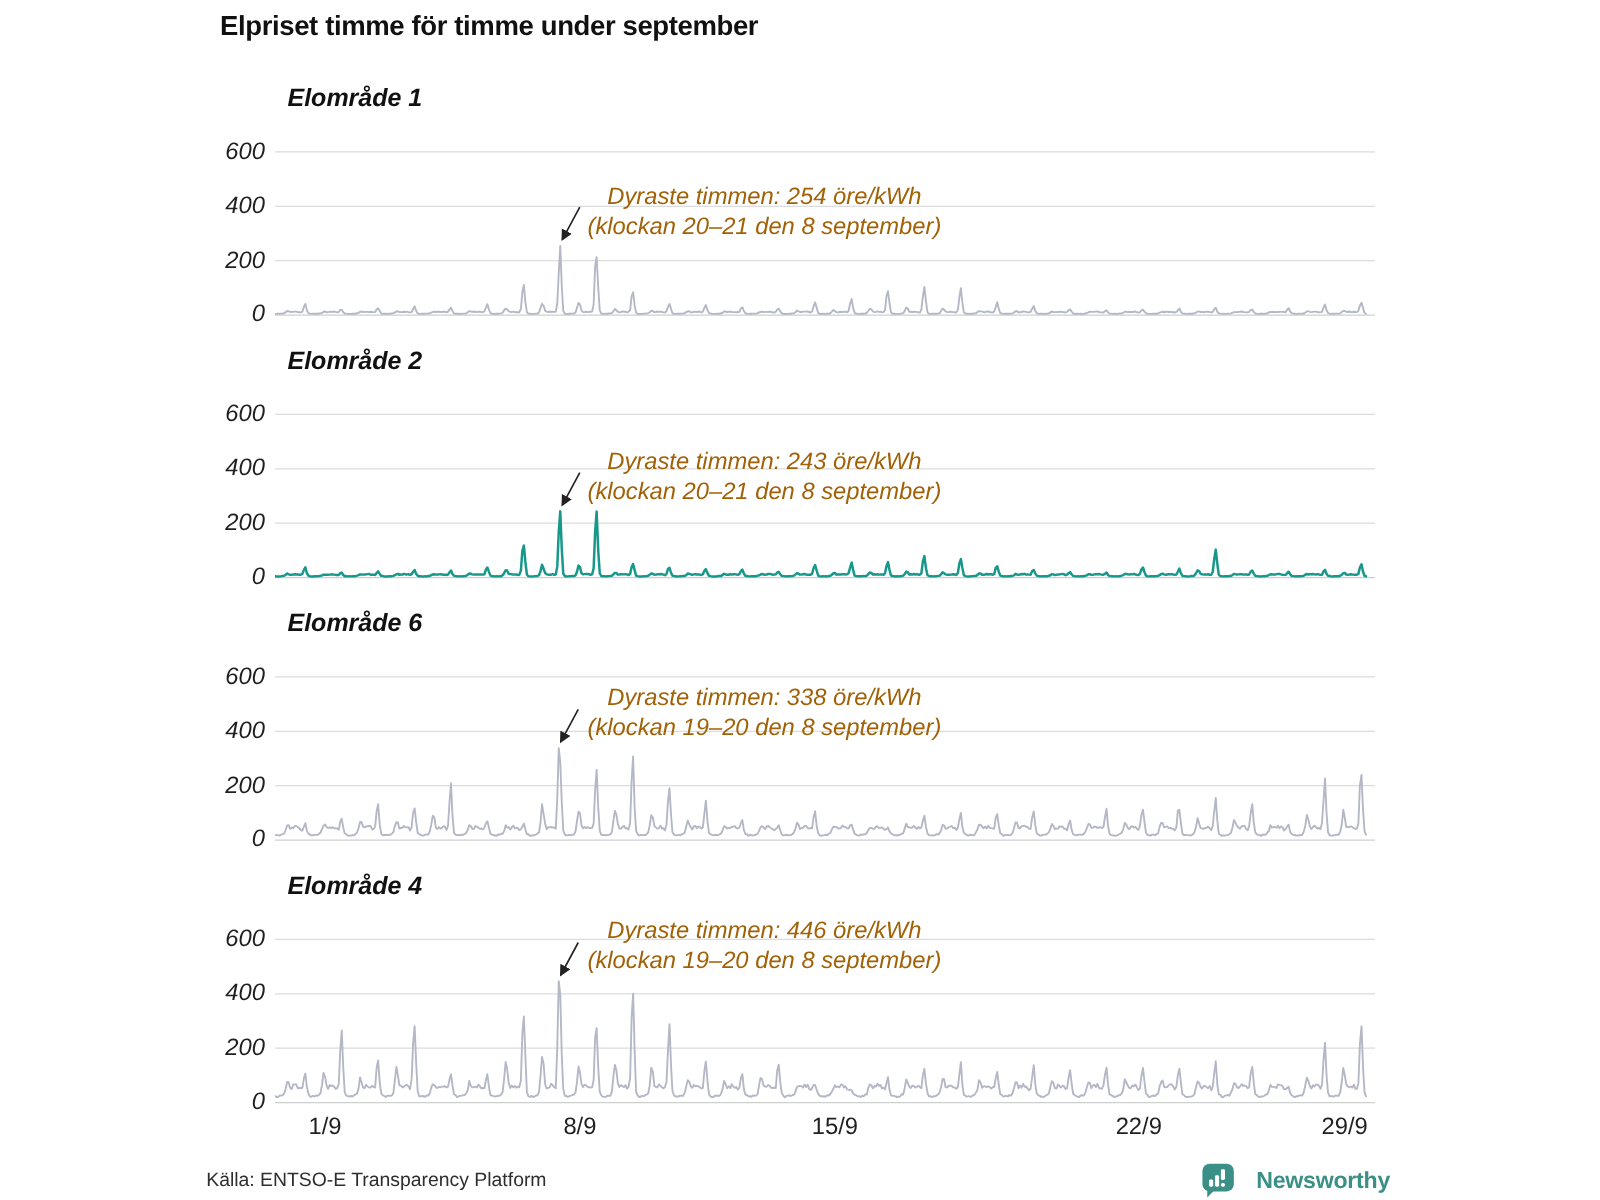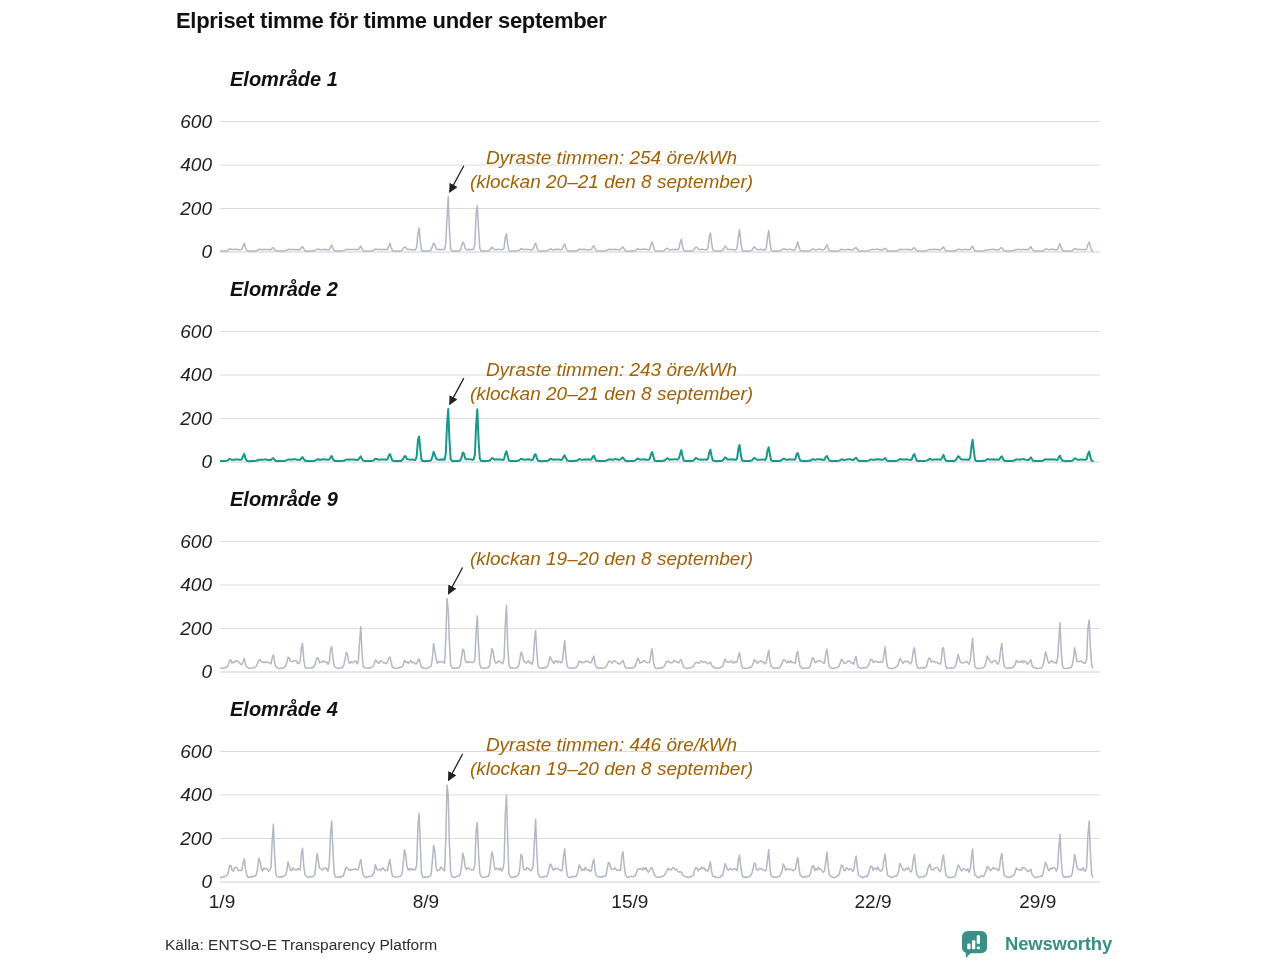--- a/index.html
+++ b/index.html
@@ -20,20 +20,21 @@
     text-align:right;font-size:19px;color:#1f1f1f;
   }
   .anno{
     position:absolute;left:310px;font-size:19px;line-height:24px;
     color:#a16207;white-space:nowrap;text-align:center;
   }
   .xaxis{position:absolute;left:160px;top:891px;width:952px;height:26px;}
   .xtick{
     position:absolute;top:0;font-size:19px;color:#1f1f1f;
     transform:translateX(-50%);
+    margin-left:38px;
   }
   .source{
     position:absolute;left:165px;top:936px;font-size:15.5px;color:#2e2e2e;
   }
   .brand{
     position:absolute;right:168px;top:929px;height:30px;
     display:flex;align-items:center;gap:16px;
   }
   .brand-name{font-size:18.5px;font-weight:700;color:#3a8f86;letter-spacing:-0.2px;}
   .hidden-defs{position:absolute;width:0;height:0;}
@@ -85,30 +86,31 @@
     <div>Dyraste timmen: 243 öre/kWh</div>
     <div>(klockan 20–21 den 8 september)</div>
   </div>
 <div class="ytick" style="top: 173px;">0</div>
     <div class="ytick" style="top: 129.5px;">200</div>
     <div class="ytick" style="top: 86px;">400</div>
     <div class="ytick" style="top: 42.5px;">600</div>
   </div>
 
 <div class="panel" style="top:488px">
-  <div class="panel-title">Elområde 9</div>
+  <div class="panel-title">Elområde 6</div>
   <svg class="plot" viewBox="0 0 880 148">
       <line x1="0" y1="142" x2="880" y2="142" stroke="#cfcfcf" stroke-width="1"></line>
       <line x1="0" y1="98.5" x2="880" y2="98.5" stroke="#dcdcdc" stroke-width="1"></line>
       <line x1="0" y1="55" x2="880" y2="55" stroke="#dcdcdc" stroke-width="1"></line>
       <line x1="0" y1="11.5" x2="880" y2="11.5" stroke="#dcdcdc" stroke-width="1"></line>
       <polyline points="0.0,138.3 1.2,138.0 2.4,138.1 3.6,138.5 4.9,137.8 6.1,137.1 7.3,136.9 8.5,134.0 9.7,130.3 10.9,130.1 12.1,133.1 13.4,131.9 14.6,132.6 15.8,130.8 17.0,130.7 18.2,131.7 19.4,132.5 20.6,134.2 21.9,134.5 23.1,131.4 24.3,128.5 25.5,134.7 26.7,136.9 27.9,137.7 29.1,138.3 30.3,138.1 31.6,137.9 32.8,137.9 34.0,137.9 35.2,137.2 36.4,136.0 37.6,133.3 38.8,130.6 40.1,129.6 41.3,131.7 42.5,132.4 43.7,131.8 44.9,132.5 46.1,131.8 47.3,132.6 48.6,132.6 49.8,132.8 51.0,133.9 52.2,127.3 53.4,124.9 54.6,132.0 55.8,136.8 57.1,137.4 58.3,138.4 59.5,138.5 60.7,138.6 61.9,138.1 63.1,138.2 64.3,137.2 65.6,136.2 66.8,132.8 68.0,127.6 69.2,127.6 70.4,131.3 71.6,131.6 72.8,131.4 74.0,130.9 75.3,130.8 76.5,130.8 77.7,133.6 78.9,133.3 80.1,131.3 81.3,119.0 82.5,113.3 83.8,129.9 85.0,137.1 86.2,138.3 87.4,138.0 88.6,137.9 89.8,138.0 91.0,137.8 92.3,137.9 93.5,136.9 94.7,135.7 95.9,130.8 97.1,127.8 98.3,128.2 99.5,132.9 100.8,132.4 102.0,132.0 103.2,130.8 104.4,131.9 105.6,131.9 106.8,131.8 108.0,134.4 109.3,131.8 110.5,120.0 111.7,116.7 112.9,127.4 114.1,136.0 115.3,137.3 116.5,137.9 117.7,138.5 119.0,138.4 120.2,137.7 121.4,137.5 122.6,137.7 123.8,135.2 125.0,129.7 126.2,122.5 127.5,124.0 128.7,132.2 129.9,133.2 131.1,131.7 132.3,132.8 133.5,132.4 134.7,130.9 136.0,131.5 137.2,134.0 138.4,130.8 139.6,111.8 140.8,96.6 142.0,122.7 143.2,136.3 144.5,137.8 145.7,138.1 146.9,137.9 148.1,138.3 149.3,137.6 150.5,138.0 151.7,137.2 153.0,136.3 154.2,133.8 155.4,130.1 156.6,130.8 157.8,133.0 159.0,133.2 160.2,130.9 161.4,131.1 162.7,132.2 163.9,133.0 165.1,132.8 166.3,133.6 167.5,132.2 168.7,128.6 169.9,127.0 171.2,132.3 172.4,137.2 173.6,137.7 174.8,138.0 176.0,138.4 177.2,138.6 178.4,137.6 179.7,137.8 180.9,136.9 182.1,137.0 183.3,134.9 184.5,130.2 185.7,132.1 186.9,131.6 188.2,133.7 189.4,131.8 190.6,130.6 191.8,132.7 193.0,132.2 194.2,132.5 195.4,134.1 196.7,133.5 197.9,131.2 199.1,128.8 200.3,133.6 201.5,137.4 202.7,137.3 203.9,138.6 205.1,138.6 206.4,138.1 207.6,138.2 208.8,137.6 210.0,136.8 211.2,136.0 212.4,128.2 213.6,113.4 214.9,121.5 216.1,128.8 217.3,133.4 218.5,131.7 219.7,131.9 220.9,131.6 222.1,132.0 223.4,131.9 224.6,133.1 225.8,108.9 227.0,68.5 228.2,79.5 229.4,111.4 230.6,134.4 231.9,137.5 233.1,138.3 234.3,138.2 235.5,137.9 236.7,138.3 237.9,137.8 239.1,137.7 240.4,135.2 241.6,126.8 242.8,119.3 244.0,120.6 245.2,130.4 246.4,132.7 247.6,131.5 248.8,132.6 250.1,131.6 251.3,132.4 252.5,132.4 253.7,132.3 254.9,128.9 256.1,102.3 257.3,85.9 258.6,116.0 259.8,134.6 261.0,137.7 262.2,138.1 263.4,137.9 264.6,138.3 265.8,137.9 267.1,137.8 268.3,137.5 269.5,135.8 270.7,126.8 271.9,118.5 273.1,121.6 274.3,129.2 275.6,132.9 276.8,132.9 278.0,131.6 279.2,130.7 280.4,132.6 281.6,132.6 282.8,133.7 284.1,128.4 285.3,94.4 286.5,75.2 287.7,115.8 288.9,134.5 290.1,137.4 291.3,138.4 292.5,137.9 293.8,138.1 295.0,137.9 296.2,138.1 297.4,137.4 298.6,135.7 299.8,130.1 301.0,122.2 302.3,124.0 303.5,130.7 304.7,131.9 305.9,132.9 307.1,132.7 308.3,130.5 309.5,132.8 310.8,132.6 312.0,134.3 313.2,129.7 314.4,110.8 315.6,100.5 316.8,121.8 318.0,135.8 319.3,137.7 320.5,138.3 321.7,138.3 322.9,137.8 324.1,138.3 325.3,137.4 326.5,137.1 327.8,136.0 329.0,131.0 330.2,126.5 331.4,129.5 332.6,131.6 333.8,133.6 335.0,131.1 336.3,130.8 337.5,132.7 338.7,131.1 339.9,131.6 341.1,132.8 342.3,131.8 343.5,120.9 344.7,110.5 346.0,127.2 347.2,136.4 348.4,137.3 349.6,137.9 350.8,138.4 352.0,137.8 353.2,138.2 354.5,138.0 355.7,137.5 356.9,136.8 358.1,134.2 359.3,130.9 360.5,131.6 361.7,132.8 363.0,132.3 364.2,132.5 365.4,131.3 366.6,131.4 367.8,130.9 369.0,132.4 370.2,132.8 371.5,132.2 372.7,128.4 373.9,126.1 375.1,133.9 376.3,137.2 377.5,137.3 378.7,138.7 380.0,137.8 381.2,138.2 382.4,138.5 383.6,138.0 384.8,137.8 386.0,137.0 387.2,134.9 388.4,131.8 389.7,130.9 390.9,132.0 392.1,133.2 393.3,131.3 394.5,130.6 395.7,131.8 396.9,132.6 398.2,133.2 399.4,134.3 400.6,133.2 401.8,132.2 403.0,130.3 404.2,134.3 405.4,137.6 406.7,138.3 407.9,138.2 409.1,137.8 410.3,138.2 411.5,138.1 412.7,138.0 413.9,137.4 415.2,136.0 416.4,132.8 417.6,128.1 418.8,129.7 420.0,133.2 421.2,132.3 422.4,132.3 423.7,130.7 424.9,130.7 426.1,132.4 427.3,132.9 428.5,132.4 429.7,132.6 430.9,123.5 432.1,119.0 433.4,131.3 434.6,136.8 435.8,138.3 437.0,138.6 438.2,138.3 439.4,138.1 440.6,137.8 441.9,138.2 443.1,136.9 444.3,136.4 445.5,133.5 446.7,131.3 447.9,131.6 449.1,131.6 450.4,132.6 451.6,132.9 452.8,132.3 454.0,130.4 455.2,131.5 456.4,131.5 457.6,132.7 458.9,132.6 460.1,130.3 461.3,129.7 462.5,133.7 463.7,136.9 464.9,137.7 466.1,138.3 467.4,138.5 468.6,137.7 469.8,137.8 471.0,137.5 472.2,137.5 473.4,136.4 474.6,134.1 475.8,132.4 477.1,132.4 478.3,133.0 479.5,133.1 480.7,131.4 481.9,131.0 483.1,132.4 484.3,132.3 485.6,131.9 486.8,133.0 488.0,133.9 489.2,133.3 490.4,132.0 491.6,135.1 492.8,136.8 494.1,137.3 495.3,138.3 496.5,138.1 497.7,138.4 498.9,138.0 500.1,137.8 501.3,136.9 502.6,136.6 503.8,132.7 505.0,128.9 506.2,131.6 507.4,131.9 508.6,132.2 509.8,132.1 511.1,130.7 512.3,132.2 513.5,133.1 514.7,131.6 515.9,132.7 517.1,131.9 518.3,126.7 519.5,122.6 520.8,131.5 522.0,136.9 523.2,138.1 524.4,138.3 525.6,138.2 526.8,138.5 528.0,138.1 529.3,137.3 530.5,137.7 531.7,136.4 532.9,134.1 534.1,129.8 535.3,130.4 536.5,132.8 537.8,132.9 539.0,131.7 540.2,131.3 541.4,130.8 542.6,132.6 543.8,132.1 545.0,134.0 546.3,132.1 547.5,125.4 548.7,120.3 549.9,131.6 551.1,136.2 552.3,137.3 553.5,138.0 554.8,138.5 556.0,137.8 557.2,138.0 558.4,138.3 559.6,137.9 560.8,135.7 562.0,133.3 563.2,129.9 564.5,129.8 565.7,131.4 566.9,132.6 568.1,131.2 569.3,132.7 570.5,130.6 571.7,132.3 573.0,132.5 574.2,132.7 575.4,133.0 576.6,123.9 577.8,121.3 579.0,130.3 580.2,136.6 581.5,137.3 582.7,138.7 583.9,138.1 585.1,138.0 586.3,137.9 587.5,138.2 588.7,137.9 590.0,136.5 591.2,132.6 592.4,127.9 593.6,128.2 594.8,132.3 596.0,132.7 597.2,130.9 598.5,130.7 599.7,130.6 600.9,131.4 602.1,131.6 603.3,133.1 604.5,133.2 605.7,124.0 607.0,119.1 608.2,129.9 609.4,136.7 610.6,137.4 611.8,138.4 613.0,138.5 614.2,137.9 615.4,137.7 616.7,137.7 617.9,136.9 619.1,135.9 620.3,132.9 621.5,129.2 622.7,130.7 623.9,133.2 625.2,132.9 626.4,132.9 627.6,131.1 628.8,131.5 630.0,131.1 631.2,133.1 632.4,132.9 633.7,134.2 634.9,129.2 636.1,126.4 637.3,133.9 638.5,137.4 639.7,137.9 640.9,138.3 642.2,138.0 643.4,137.7 644.6,137.7 645.8,137.9 647.0,137.1 648.2,135.6 649.4,132.7 650.7,129.2 651.9,129.5 653.1,132.3 654.3,132.3 655.5,131.2 656.7,131.5 657.9,132.3 659.1,132.0 660.4,131.7 661.6,132.4 662.8,131.5 664.0,123.6 665.2,117.0 666.4,130.5 667.6,137.0 668.9,138.1 670.1,138.3 671.3,138.4 672.5,138.6 673.7,138.3 674.9,137.6 676.1,137.0 677.4,136.1 678.6,133.2 679.8,128.4 681.0,129.6 682.2,132.3 683.4,133.4 684.6,131.4 685.9,131.0 687.1,132.0 688.3,131.4 689.5,133.1 690.7,133.9 691.9,130.9 693.1,121.9 694.4,117.8 695.6,127.7 696.8,136.2 698.0,138.0 699.2,138.2 700.4,138.5 701.6,137.7 702.8,137.6 704.1,138.2 705.3,137.1 706.5,136.7 707.7,131.5 708.9,128.3 710.1,128.4 711.3,131.9 712.6,131.5 713.8,131.1 715.0,132.5 716.2,132.3 717.4,132.9 718.6,133.2 719.8,134.3 721.1,132.0 722.3,118.5 723.5,117.9 724.7,128.4 725.9,136.7 727.1,138.2 728.3,138.0 729.6,138.1 730.8,138.1 732.0,138.4 733.2,138.1 734.4,137.3 735.6,135.8 736.8,131.5 738.1,124.5 739.3,128.8 740.5,132.5 741.7,132.7 742.9,133.0 744.1,132.6 745.3,132.1 746.5,131.3 747.8,132.6 749.0,134.2 750.2,130.6 751.4,119.1 752.6,108.3 753.8,126.0 755.0,136.9 756.3,137.9 757.5,138.7 758.7,138.4 759.9,138.5 761.1,138.1 762.3,137.9 763.5,137.5 764.8,136.1 766.0,132.0 767.2,126.0 768.4,128.3 769.6,130.7 770.8,132.1 772.0,132.9 773.3,131.0 774.5,130.8 775.7,130.8 776.9,133.1 778.1,134.3 779.3,131.0 780.5,120.8 781.8,113.3 783.0,127.9 784.2,135.8 785.4,137.5 786.6,137.9 787.8,138.2 789.0,138.6 790.2,137.6 791.5,137.8 792.7,137.7 793.9,136.0 795.1,134.8 796.3,130.2 797.5,132.1 798.7,131.6 800.0,131.7 801.2,132.2 802.4,130.6 803.6,132.6 804.8,131.1 806.0,131.8 807.2,134.4 808.5,133.2 809.7,131.4 810.9,129.7 812.1,135.5 813.3,137.2 814.5,137.9 815.7,138.0 817.0,138.5 818.2,138.4 819.4,138.2 820.6,138.2 821.8,137.8 823.0,135.3 824.2,130.7 825.5,121.9 826.7,125.8 827.9,131.1 829.1,133.3 830.3,131.7 831.5,130.6 832.7,131.6 833.9,132.8 835.2,132.4 836.4,133.3 837.6,128.3 838.8,110.8 840.0,92.8 841.2,119.7 842.4,135.7 843.7,138.2 844.9,138.5 846.1,138.4 847.3,138.4 848.5,137.7 849.7,137.8 850.9,137.8 852.2,135.2 853.4,129.6 854.6,117.8 855.8,124.0 857.0,131.6 858.2,131.5 859.4,131.7 860.7,131.0 861.9,131.6 863.1,132.7 864.3,133.2 865.5,132.8 866.7,128.9 867.9,98.5 869.2,90.0 870.4,117.1 871.6,134.9 872.8,137.7" fill="none" stroke="#b4b7c5" stroke-width="1.5" stroke-linejoin="round" stroke-linecap="round"></polyline>
       <line x1="242.60625" y1="37.485" x2="228.60625" y2="63.485" stroke="#222222" stroke-width="1.3" marker-end="url(#arrowhead)"></line>
     </svg>
   <div class="anno" style="top:59px">
+    <div>Dyraste timmen: 338 öre/kWh</div>
     <div>(klockan 19–20 den 8 september)</div>
   </div>
 <div class="ytick" style="top: 173px;">0</div>
     <div class="ytick" style="top: 129.5px;">200</div>
     <div class="ytick" style="top: 86px;">400</div>
     <div class="ytick" style="top: 42.5px;">600</div>
   </div>
 
 <div class="panel" style="top:698px">
   <div class="panel-title">Elområde 4</div>

